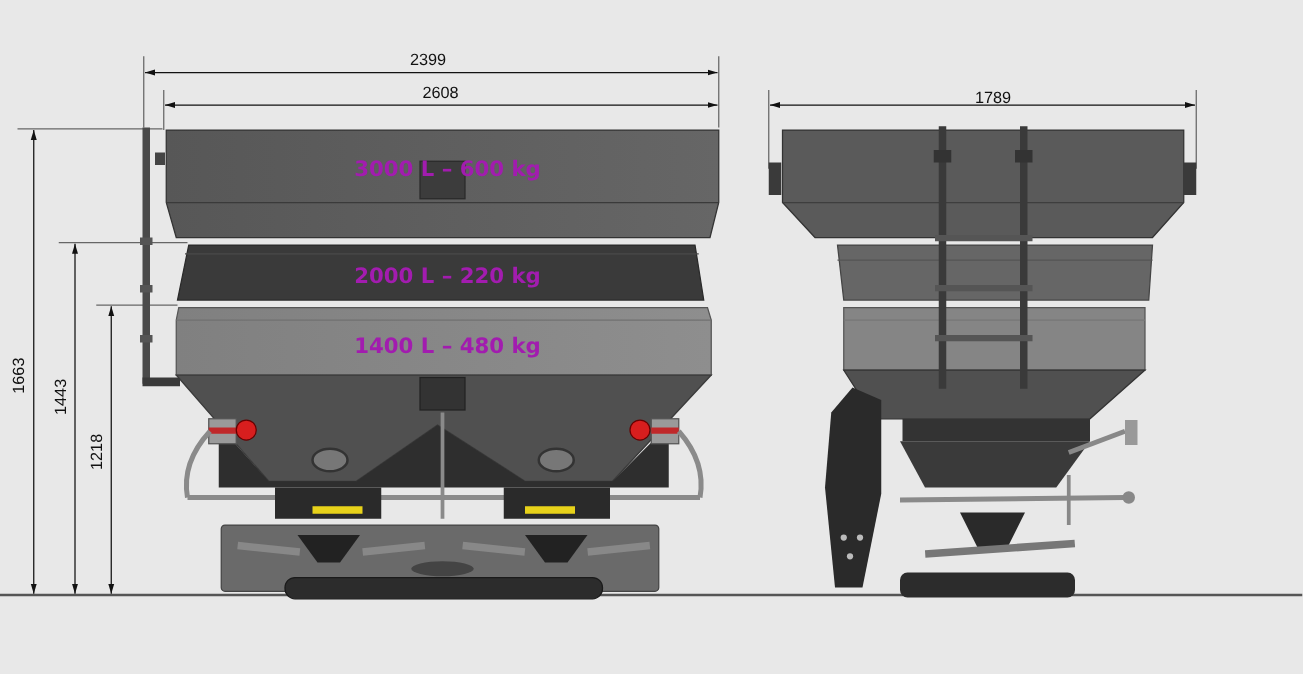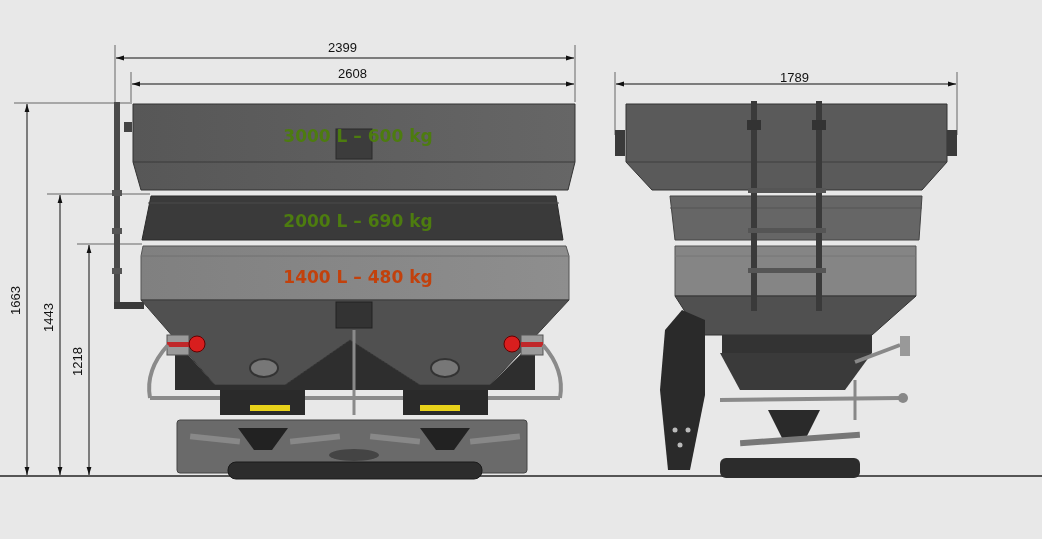--- a/index.html
+++ b/index.html
@@ -1,19 +1,19 @@
 <!DOCTYPE html>
 <html><head>
 <meta charset="utf-8">
 <style>
   html,body{margin:0;padding:0;}
   body{width:1042px;height:539px;background:#e8e8e8;position:relative;overflow:hidden;font-family:"Liberation Sans",sans-serif;}
   .dim-text{font-size:13px;color:#111;position:absolute;}
   .vert{transform:rotate(-90deg);transform-origin:center;}
-  .cap-text{font-family:"DejaVu Sans",sans-serif;font-weight:bold;font-size:17px;color:#4d7c0f;position:absolute;text-align:center;}
+  .cap-text{font-family:"DejaVu Sans",sans-serif;font-weight:bold;font-size:17px;color:#a21caf;position:absolute;text-align:center;}
   svg{position:absolute;left:0;top:0;}
 </style>
 </head>
 <body>
 
 <svg width="1042" height="539" viewBox="0 0 1042 539">
   <defs>
     <marker id="arr" viewBox="0 0 10 10" refX="10" refY="5" markerWidth="8" markerHeight="8" orient="auto-start-reverse">
       <path d="M0,2 L10,5 L0,8 z" fill="#111"></path>
     </marker>
@@ -155,14 +155,14 @@
 
 <div class="dim-text" style="left:328px;top:40px;">2399</div>
 <div class="dim-text" style="left:338px;top:66px;">2608</div>
 <div class="dim-text" style="left:780px;top:70px;">1789</div>
 
 <div class="dim-text vert" style="left:-2px;top:293px;width:34px;text-align:center;">1663</div>
 <div class="dim-text vert" style="left:31px;top:310px;width:34px;text-align:center;">1443</div>
 <div class="dim-text vert" style="left:60px;top:354px;width:34px;text-align:center;">1218</div>
 
 <div class="cap-text" style="left:258px;top:126px;width:200px;">3000 L – 600 kg</div>
-<div class="cap-text" style="left:258px;top:211px;width:200px;">2000 L – 690 kg</div>
-<div class="cap-text" style="left:258px;top:267px;width:200px;color:#c2410c;">1400 L – 480 kg</div>
+<div class="cap-text" style="left:258px;top:211px;width:200px;">2000 L – 220 kg</div>
+<div class="cap-text" style="left:258px;top:267px;width:200px;color:#a21caf;">1400 L – 480 kg</div>
 
 </body></html>

